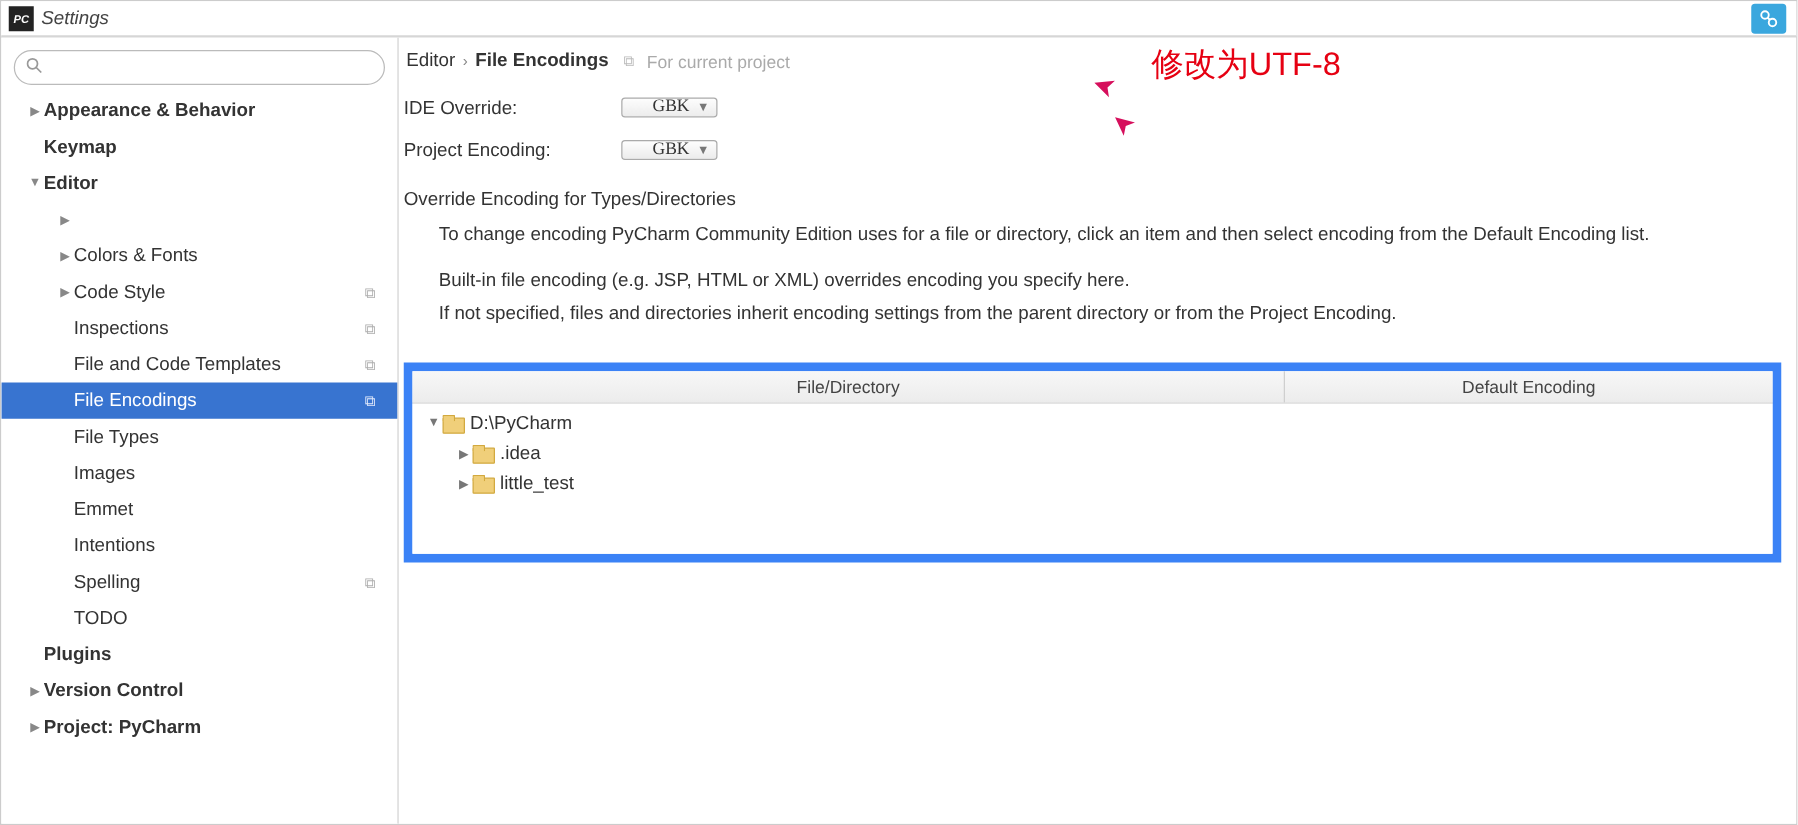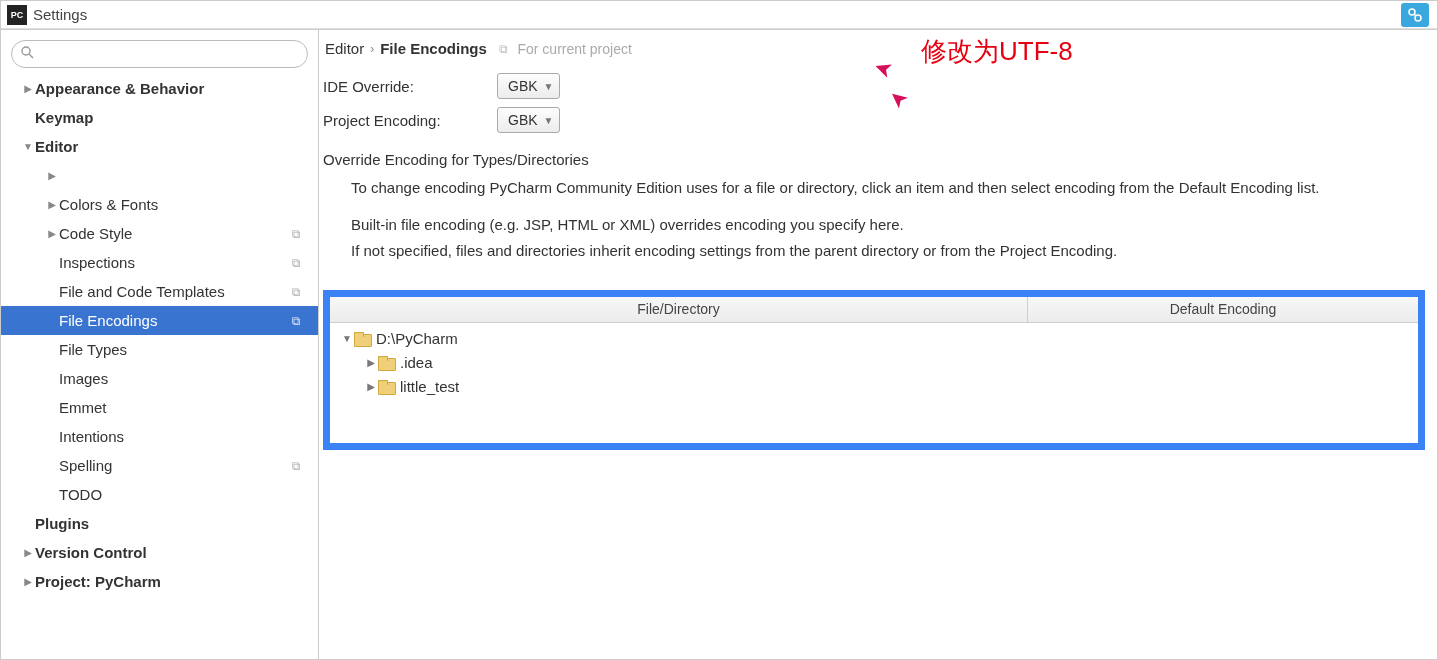--- a/index.html
+++ b/index.html
@@ -20,20 +20,21 @@
     background: #fff;
     border: 1px solid #ccc;
   }
   .titlebar {
     display: flex;
     align-items: center;
     height: 28px;
     padding: 2px 6px;
     background: #fff;
     border-bottom: 1px solid #e0e0e0;
+    font-style: italic;
   }
   .titlebar .app-icon {
     width: 20px; height: 20px;
     background: #232323;
     color: #fff;
     font-size: 9px;
     font-weight: bold;
     display: inline-flex;
     align-items: center;
     justify-content: center;
@@ -188,28 +189,29 @@
     gap: 8px;
   }
   .form-row .flabel {
     width: 166px;
     font-size: 15px;
     color: #333;
   }
   .combo {
     display: inline-flex;
     align-items: center;
-    height: 26px;
-    padding: 0 6px 0 10px;
+    height: 16px;
+    padding: 0 6px 0 24px;
     border: 1px solid #aaa;
     border-radius: 3px;
     background: linear-gradient(#fdfdfd, #ececec);
     font-size: 14px;
     gap: 6px;
     cursor: default;
+    font-family: Liberation Serif, serif;
   }
   .combo .cv { color: #333; }
   .combo .caret { color: #777; font-size: 10px; }
 
   .override-title {
     font-size: 15px;
     margin: 6px 0 8px 0;
   }
   .help-block {
     padding: 0 10px 14px 28px;

